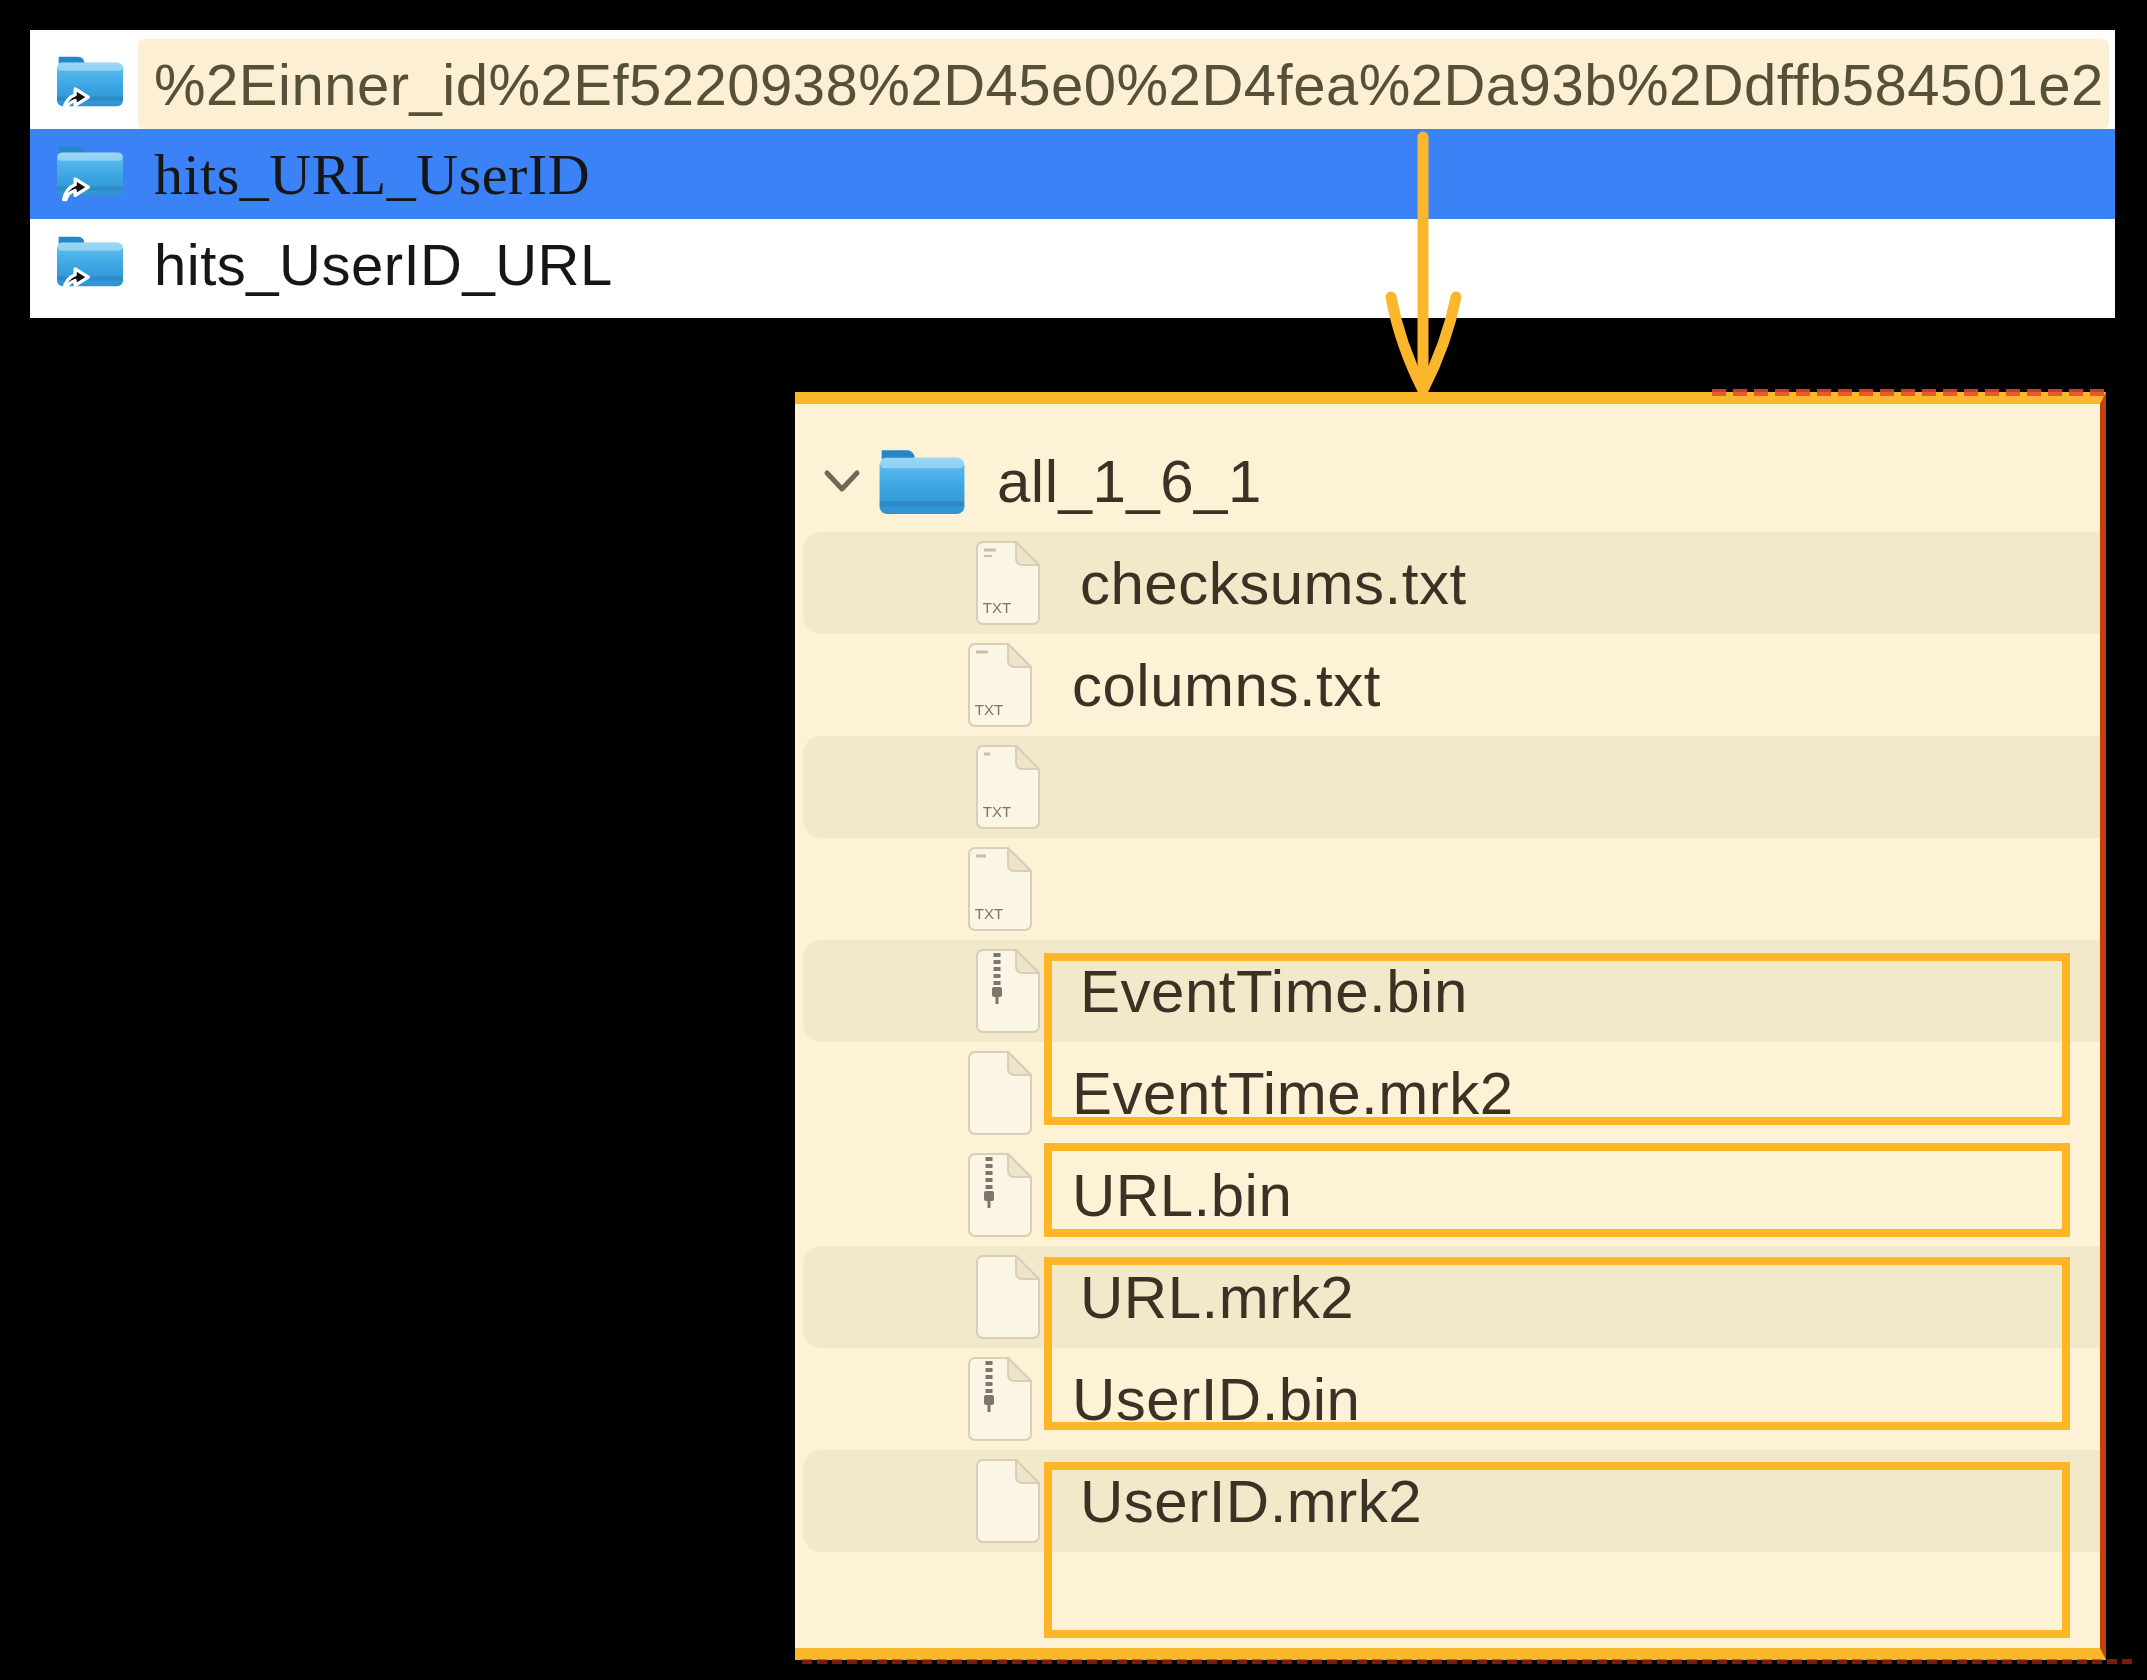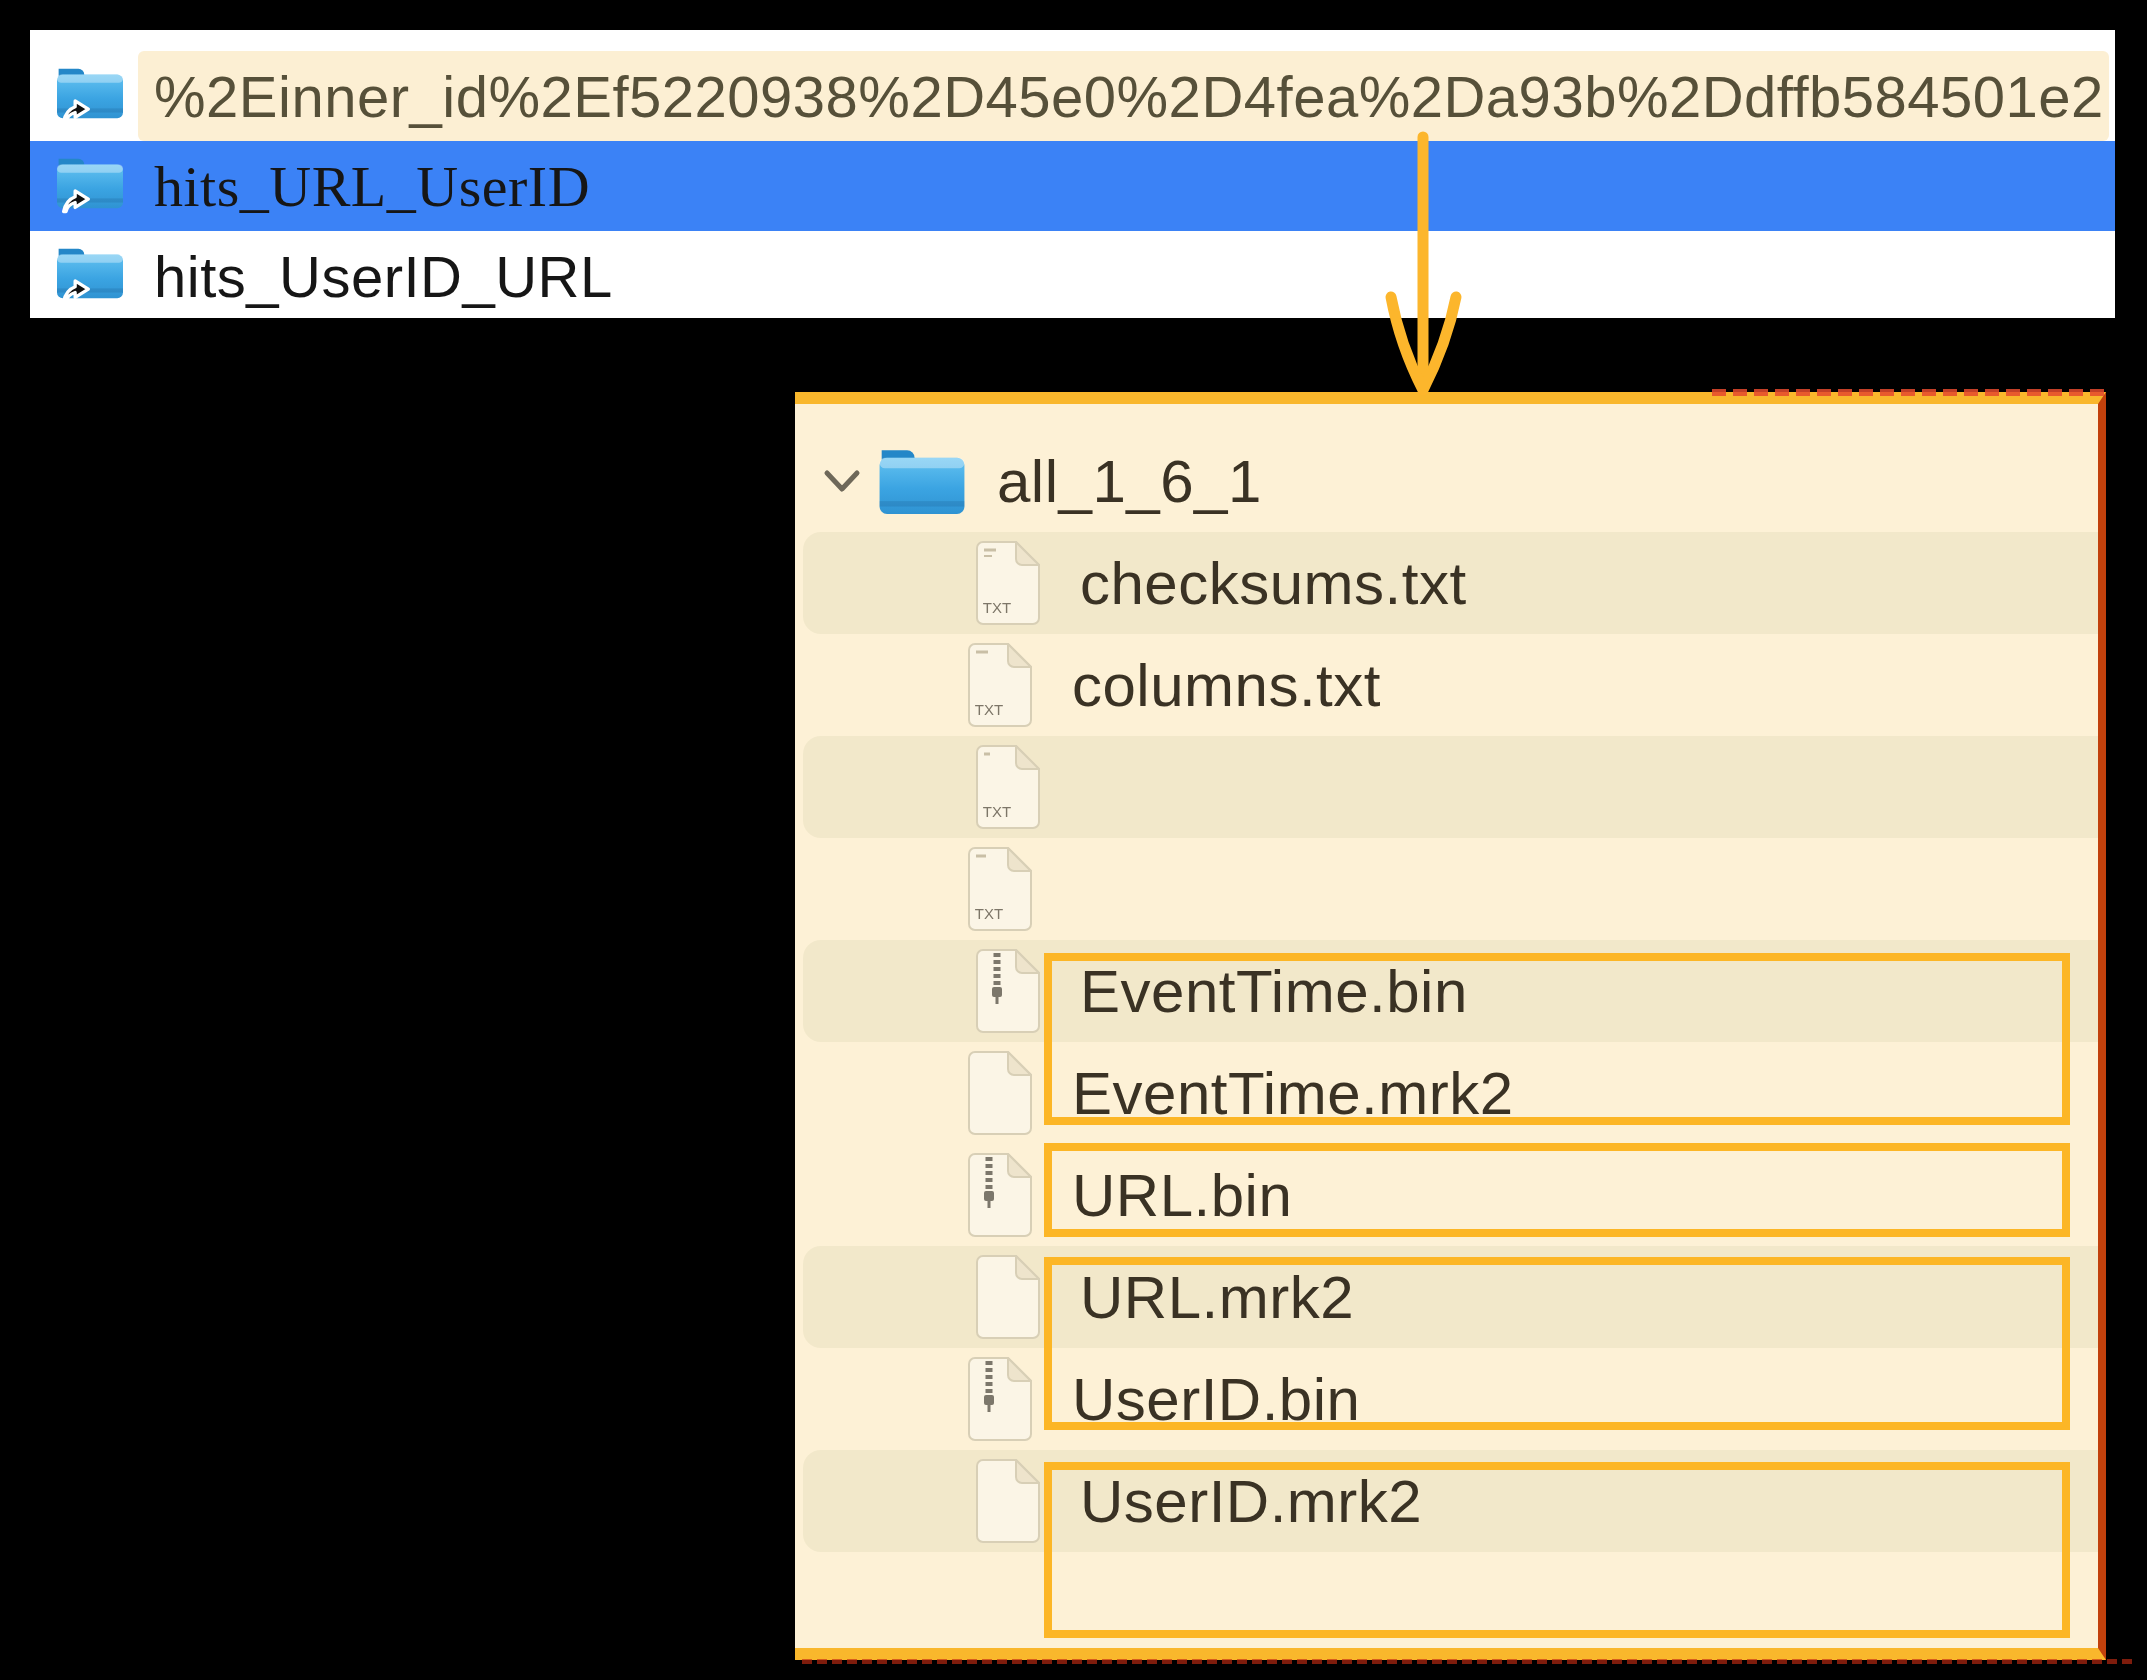--- a/index.html
+++ b/index.html
@@ -3,36 +3,36 @@
 <meta charset="utf-8">
 <style>
   html,body{margin:0;padding:0;}
   body{
     width:2147px;height:1680px;position:relative;background:#000;
     font-family:"Liberation Sans", sans-serif;overflow:hidden;
   }
   
   .top-panel{
     position:absolute;left:30px;top:30px;width:2085px;height:288px;
-    background:#ffffff;padding-top:21px;box-sizing:border-box;
+    background:#ffffff;padding-top:9px;box-sizing:border-box;
   }
   .fr{height:90px;display:flex;align-items:center;}
   .fr.alt{background:#3b82f6;font-family:Liberation Serif, serif;}
   .fr .icon-wrap{width:66px;height:72px;margin-left:27px;flex:0 0 auto;}
   .fr .name-cell{
     flex:1;height:90px;display:flex;align-items:center;
     margin-left:15px;margin-right:6px;padding-left:16px;border-radius:6px;
     font-size:58px;color:#161616;letter-spacing:.5px;white-space:nowrap;overflow:hidden;
   }
   .fr.selected .name-cell{background:#fcefd3;color:#565039;}
   
   .tree-panel{
     position:absolute;left:795px;top:392px;width:1311px;height:1268px;
     box-sizing:border-box;background:#fdf1d6;
-    border-top:12px solid #f9b72c;border-right:8px solid #c2410c;border-bottom:12px solid #f9b72c;
+    border-top:12px solid #f9b72c;border-right:6px solid #c2410c;border-bottom:12px solid #f9b72c;
     padding-top:26px;overflow:hidden;
   }
   .tr{height:102px;display:flex;align-items:center;box-sizing:border-box;white-space:nowrap;}
   .tr.stripe{background:#f2e8ca;margin-left:8px;border-radius:18px 0 0 18px;}
   .tr .tlabel{font-size:60px;color:#3a3224;letter-spacing:.5px;}
   .root-row{padding-left:28px;}
   .root-row .chev{width:38px;height:26px;margin-right:18px;flex:0 0 auto;}
   .root-row .foldr{width:86px;height:70px;margin-right:32px;flex:0 0 auto;}
   .file-row{padding-left:173px;}
   .file-row .ficon{width:64px;height:84px;margin-right:40px;flex:0 0 auto;}

